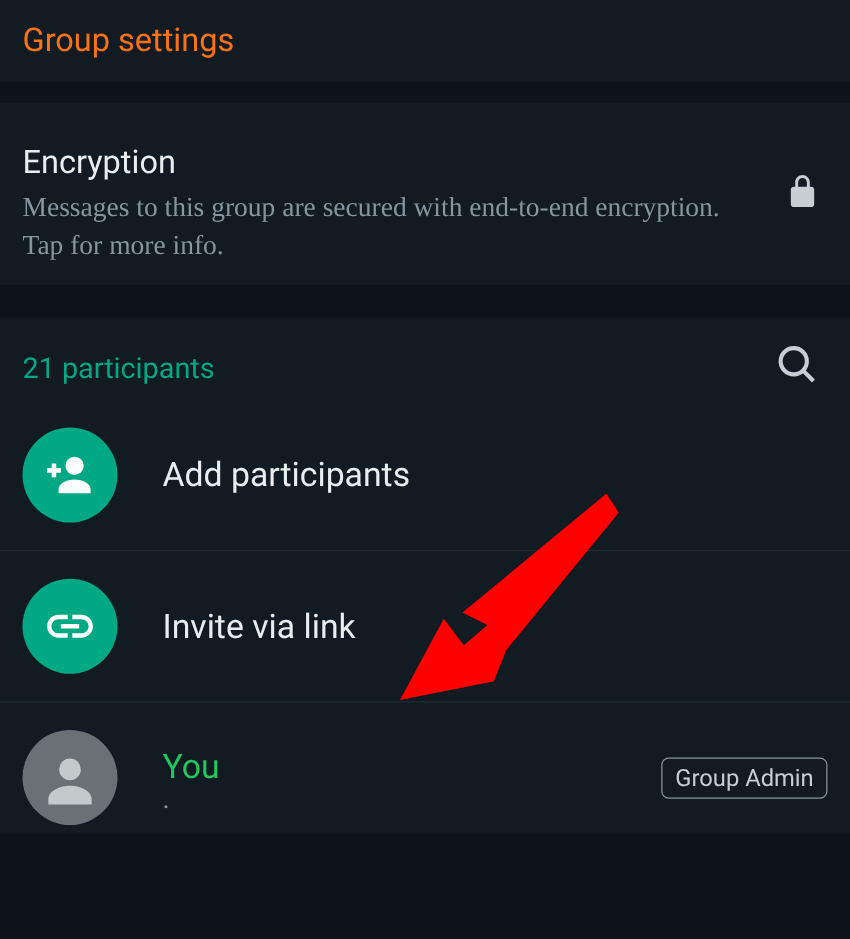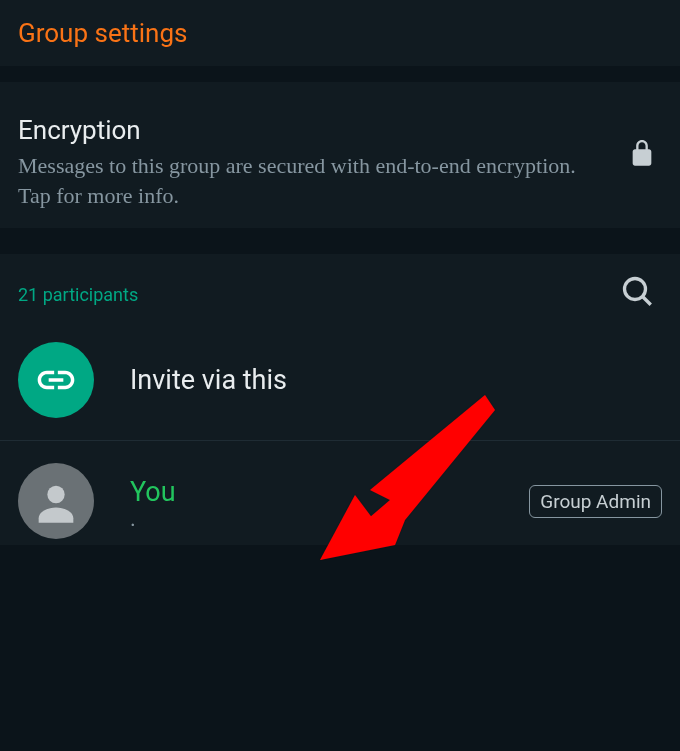--- a/index.html
+++ b/index.html
@@ -60,21 +60,21 @@
       background: #111b21;
       padding-top: 20px;
     }
     .participants-header {
       display: flex;
       align-items: center;
       justify-content: space-between;
       padding: 0 18px 6px 18px;
     }
     .participants-count {
-      font-size: 18px;
+      font-size: 23px;
       color: #00a884;
       font-weight: 400;
     }
     .search-icon-wrap {
       padding-right: 6px;
     }
     .row {
       display: flex;
       align-items: center;
       padding: 22px 18px;
@@ -164,28 +164,39 @@
   <div class="participants-header">
     <div class="participants-count">21 participants</div>
     <div class="search-icon-wrap">
       <svg width="36" height="36" viewBox="0 0 24 24" fill="none" stroke="#c7cfd3" stroke-width="2.2">
         <circle cx="10" cy="10" r="7"></circle>
         <line x1="20.5" y1="20.5" x2="15" y2="15"></line>
       </svg>
     </div>
   </div>
 
+  <div class="row">
+    <div class="avatar-circle">
+      <svg width="44" height="44" viewBox="0 0 24 24" fill="#ffffff">
+        <circle cx="14" cy="8" r="4"></circle>
+        <path d="M14 14c-3.5 0-7 1.8-7 4.2V20h14v-1.8c0-2.4-3.5-4.2-7-4.2z"></path>
+        <rect x="2" y="9" width="6" height="2"></rect>
+        <rect x="4" y="7" width="2" height="6"></rect>
+      </svg>
+    </div>
+    <div class="row-label">Add participants</div>
+  </div>
 
   <div class="row">
     <div class="avatar-circle">
       <svg width="44" height="44" viewBox="0 0 24 24" fill="#ffffff">
         <path d="M3.9 12c0-1.71 1.39-3.1 3.1-3.1h4V7H7c-2.76 0-5 2.24-5 5s2.24 5 5 5h4v-1.9H7c-1.71 0-3.1-1.39-3.1-3.1zM8 13h8v-2H8v2zm9-6h-4v1.9h4c1.71 0 3.1 1.39 3.1 3.1s-1.39 3.1-3.1 3.1h-4V17h4c2.76 0 5-2.24 5-5s-2.24-5-5-5z"></path>
       </svg>
     </div>
-    <div class="row-label">Invite via this</div>
+    <div class="row-label">Invite via link</div>
   </div>
 
   <div class="row row-you">
     <div class="avatar-circle grey">
       <svg width="52" height="52" viewBox="0 0 24 24" fill="#c4c9cc">
         <circle cx="12" cy="9" r="4"></circle>
         <path d="M12 15c-4 0-8 2-8 5v2h16v-2c0-3-4-5-8-5z"></path>
       </svg>
     </div>
     <div class="you-block">

